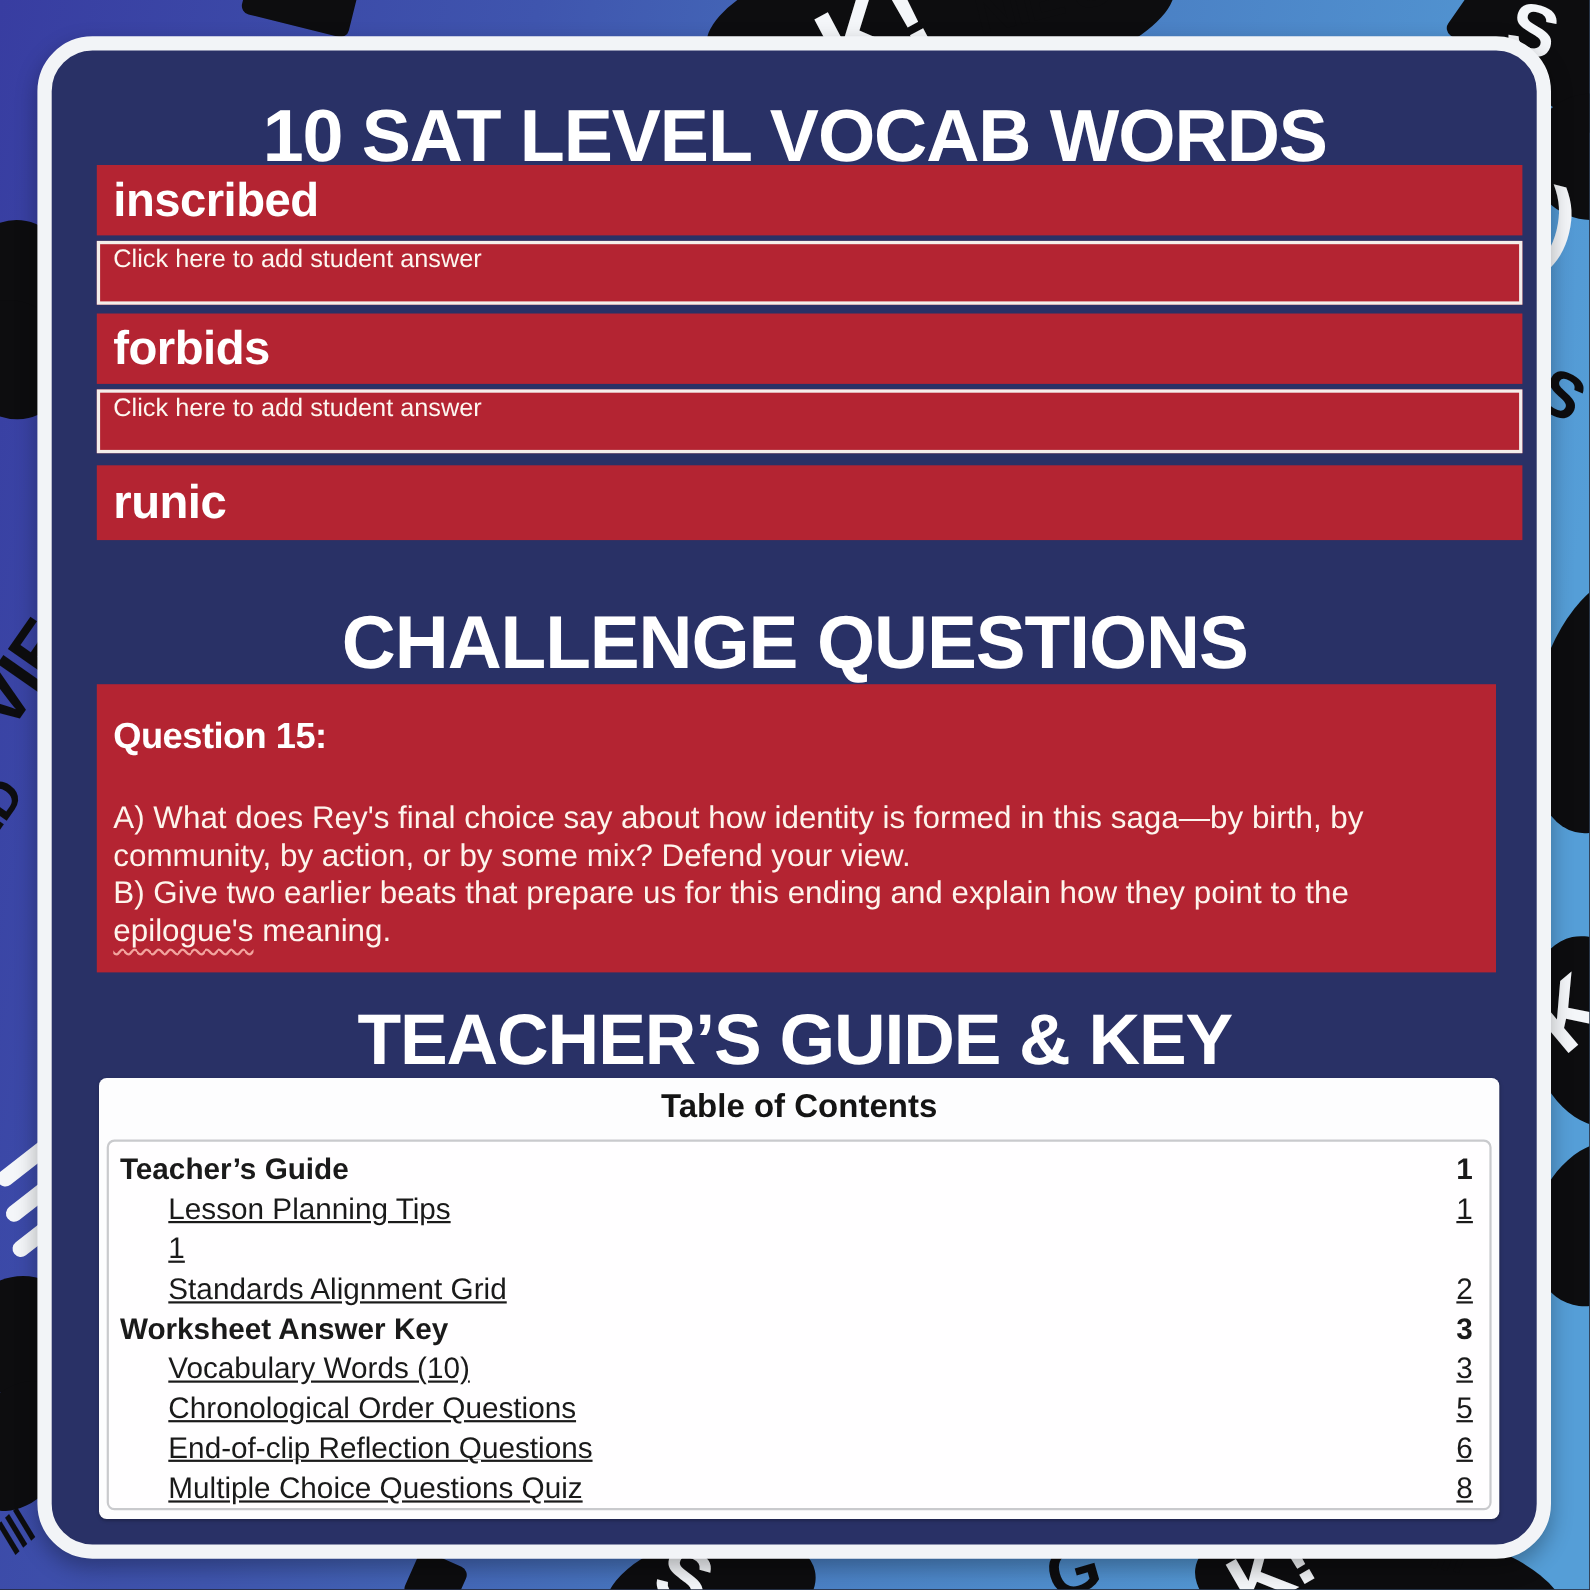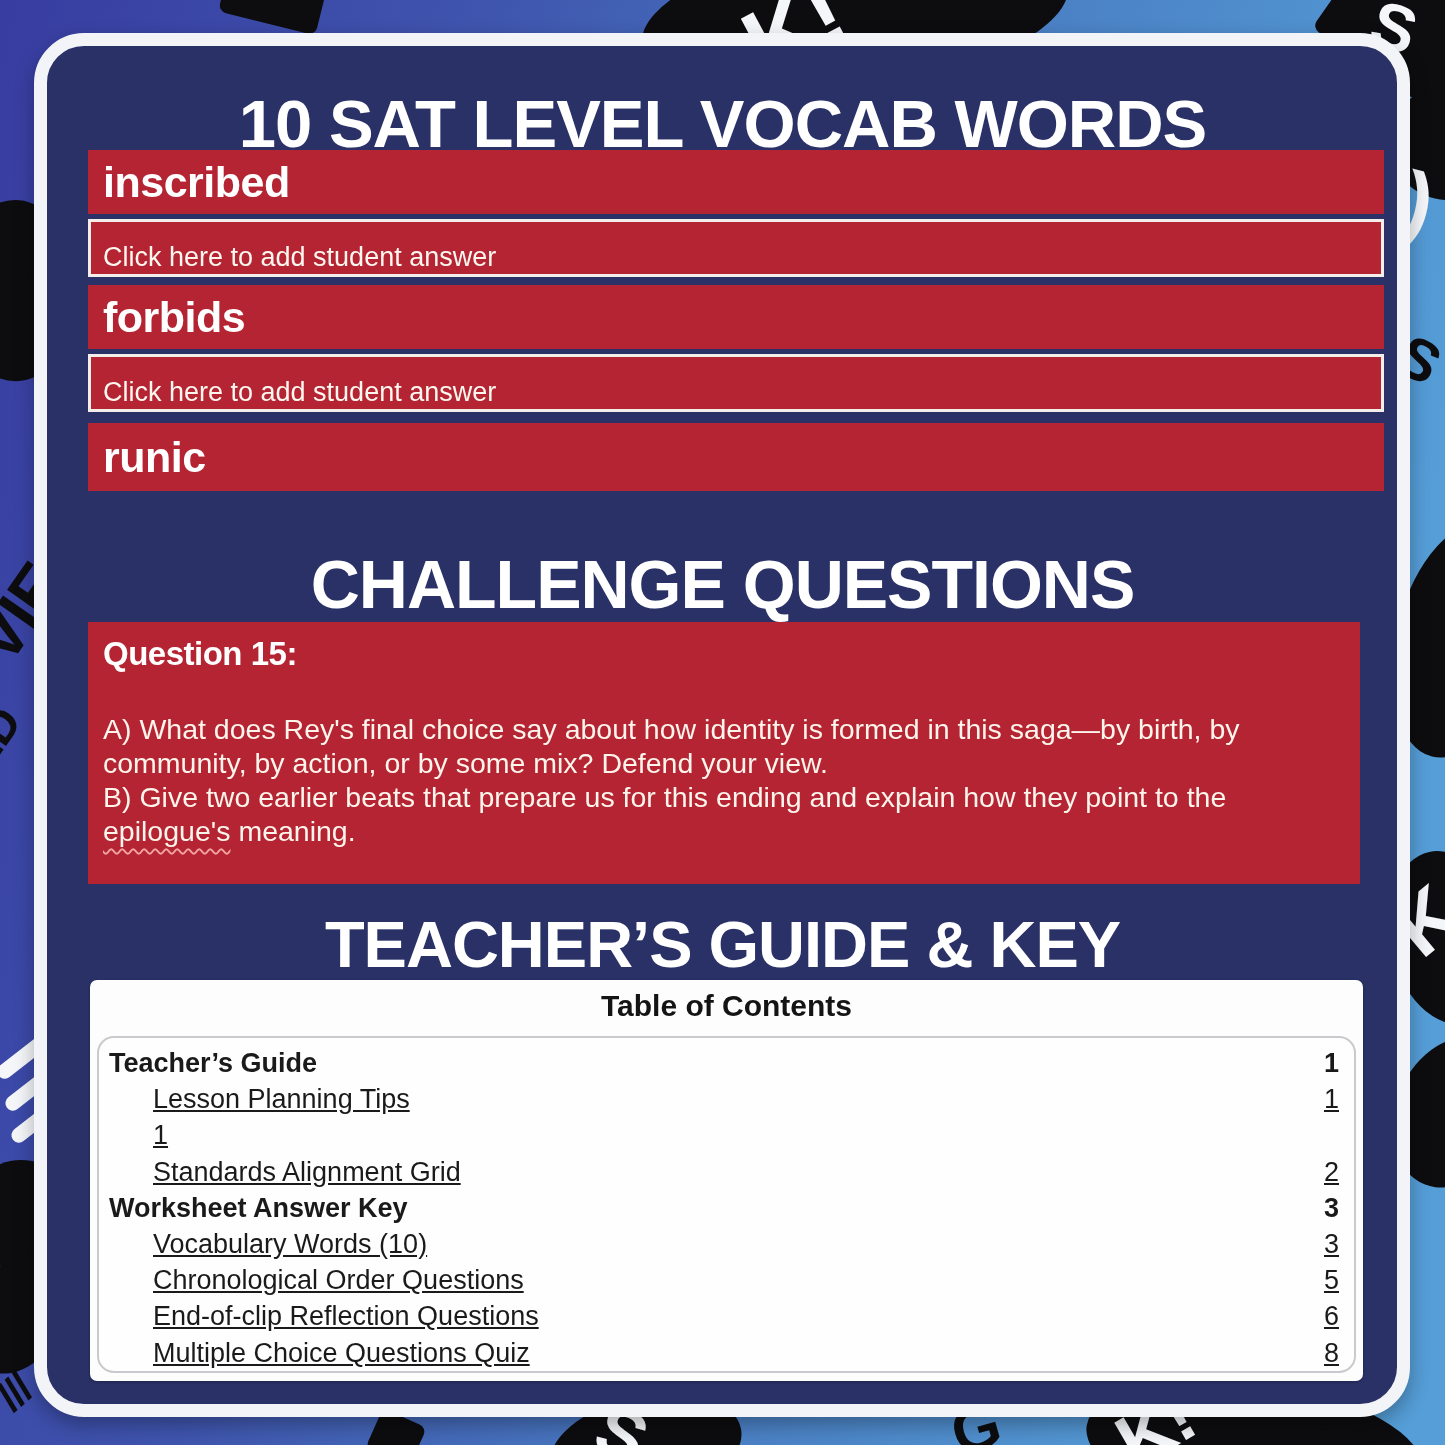--- a/index.html
+++ b/index.html
@@ -27,41 +27,41 @@
   #title-guide{top:900px;font-size:65px;}
   
   #vocab-block{position:absolute;left:88px;top:150px;width:1296px;z-index:2;}
   .vocab-word{
     height:64px;background:#b42432;color:#fff;display:flex;align-items:center;
     padding-left:15px;font-size:43px;font-weight:700;letter-spacing:-0.5px;
   }
   .vocab-word.last{height:68px;text-align:right;}
   .answer-box{
     box-sizing:border-box;height:58px;background:#b42432;border:3px solid #f4eeea;
-    margin:5px 0 8px 0;color:#fdf7f0;font-size:27px;padding:20px 0 0 12px;cursor:pointer;
+    margin:5px 0 8px 0;color:#fdf7f0;font-size:23px;padding:0 0 0 12px;cursor:pointer;
   }
   .gap{height:3px;}
   
   #question-box{
     position:absolute;left:88px;top:622px;width:1272px;height:262px;z-index:2;
-    background:#b42432;box-sizing:border-box;padding:13px 16px 0 15px;color:#fff;
+    background:#b42432;box-sizing:border-box;padding:28px 16px 0 15px;color:#fff;
   }
   #question-heading{margin:0;font-size:33px;font-weight:700;letter-spacing:-0.5px;}
   #question-body{margin:39px 0 0 0;width:1205px;font-size:28.5px;line-height:34px;color:#fdf4ec;}
   .wavy{text-decoration:underline;text-decoration-style:wavy;text-decoration-color:#f2a49e;text-decoration-thickness:2px;text-underline-offset:7px;}
   
   #toc-box{
     position:absolute;left:90px;top:980px;width:1273px;height:401px;z-index:2;
     background:#fdfdfe;border-radius:7px;box-sizing:border-box;
     box-shadow:0 1px 3px rgba(0,0,0,.25);
   }
   #toc-title{margin:0;padding-top:9px;text-align:center;font-size:30px;font-weight:700;color:#141414;}
   #toc-list{
     position:absolute;left:7px;right:7px;top:56px;bottom:8px;
-    border:2px solid #c9cacd;border-radius:17px;background:#fffeff;
+    border:2px solid #c9cacd;border-radius:7px;background:#fffeff;
     padding:7px 0 0 0;box-sizing:border-box;overflow:hidden;
   }
   .toc-row{
     display:flex;justify-content:space-between;align-items:baseline;
     font-size:27px;line-height:36.2px;color:#1a1a1a;
     padding-left:10px;padding-right:15px;
   }
   .toc-row.indent{padding-left:54px;text-decoration:underline;}
   .toc-row.bold{font-weight:700;}
   .toc-page{flex:none;}

